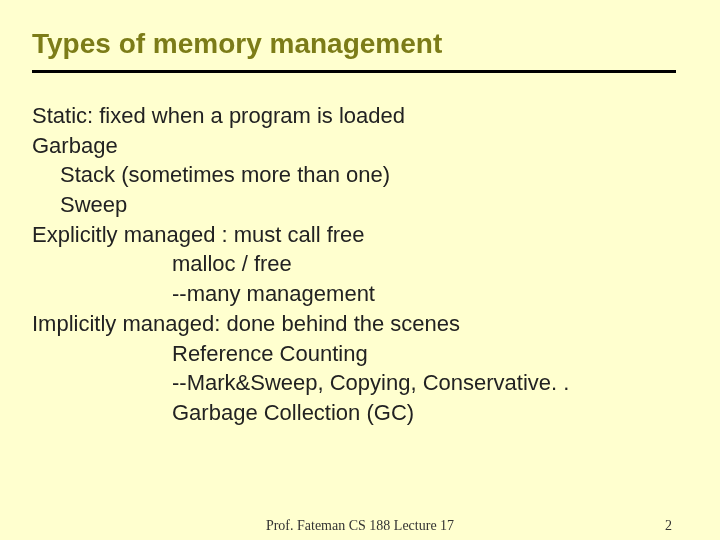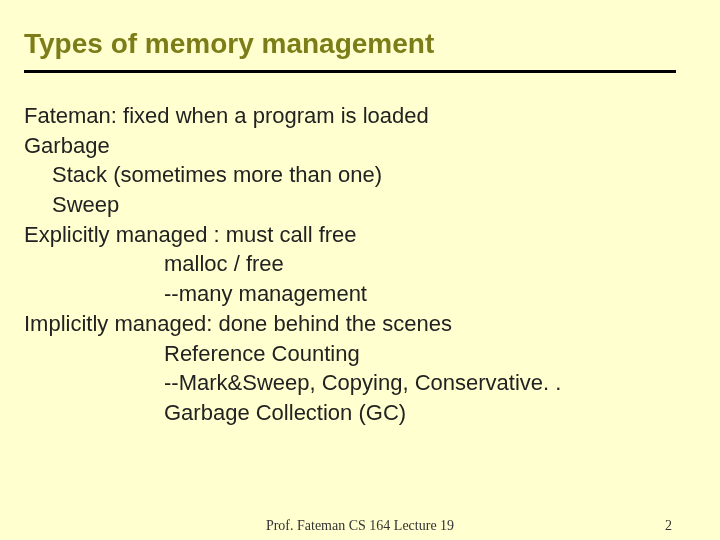--- a/index.html
+++ b/index.html
@@ -6,21 +6,21 @@
   html, body { width: 720px; height: 540px; }
   body {
     background: #ffffcf;
     font-family: "Comic Sans MS", "Comic Sans", cursive, sans-serif;
     color: #1a1a1a;
     position: relative;
   }
   .slide {
     width: 720px;
     height: 540px;
-    padding: 28px 44px 0 24px;
+    padding: 28px 44px 0 32px;
     position: relative;
   }
   .title {
     font-size: 28px;
     font-weight: bold;
     color: #7c7c18;
     margin-bottom: 10px;
   }
   .rule {
     border: none;
@@ -55,29 +55,29 @@
     right: 48px;
   }
 </style>
 </head>
 <body>
 
 <div class="slide">
   <div class="title">Types of memory management</div>
   <hr class="rule">
   <div class="content">
-    <div class="l0">Fateman: fixed when a program is loaded</div>
+    <div class="l0">Static: fixed when a program is loaded</div>
     <div class="l0">Garbage</div>
     <div class="l1">Stack (sometimes more than one)</div>
     <div class="l1">Sweep</div>
     <div class="l2">Explicitly managed : must call free</div>
     <div class="l3">malloc / free</div>
     <div class="l3">--many management</div>
     <div class="l2">Implicitly managed: done behind the scenes</div>
     <div class="l3">Reference Counting</div>
     <div class="l3">--Mark&amp;Sweep, Copying, Conservative. .</div>
     <div class="l3">Garbage Collection (GC)</div>
   </div>
   <div class="footer">
-    <span class="footer-center">Prof. Fateman CS 164  Lecture 19</span>
+    <span class="footer-center">Prof. Fateman CS 188  Lecture 17</span>
     <span class="footer-right">2</span>
   </div>
 </div>
 
 </body></html>

